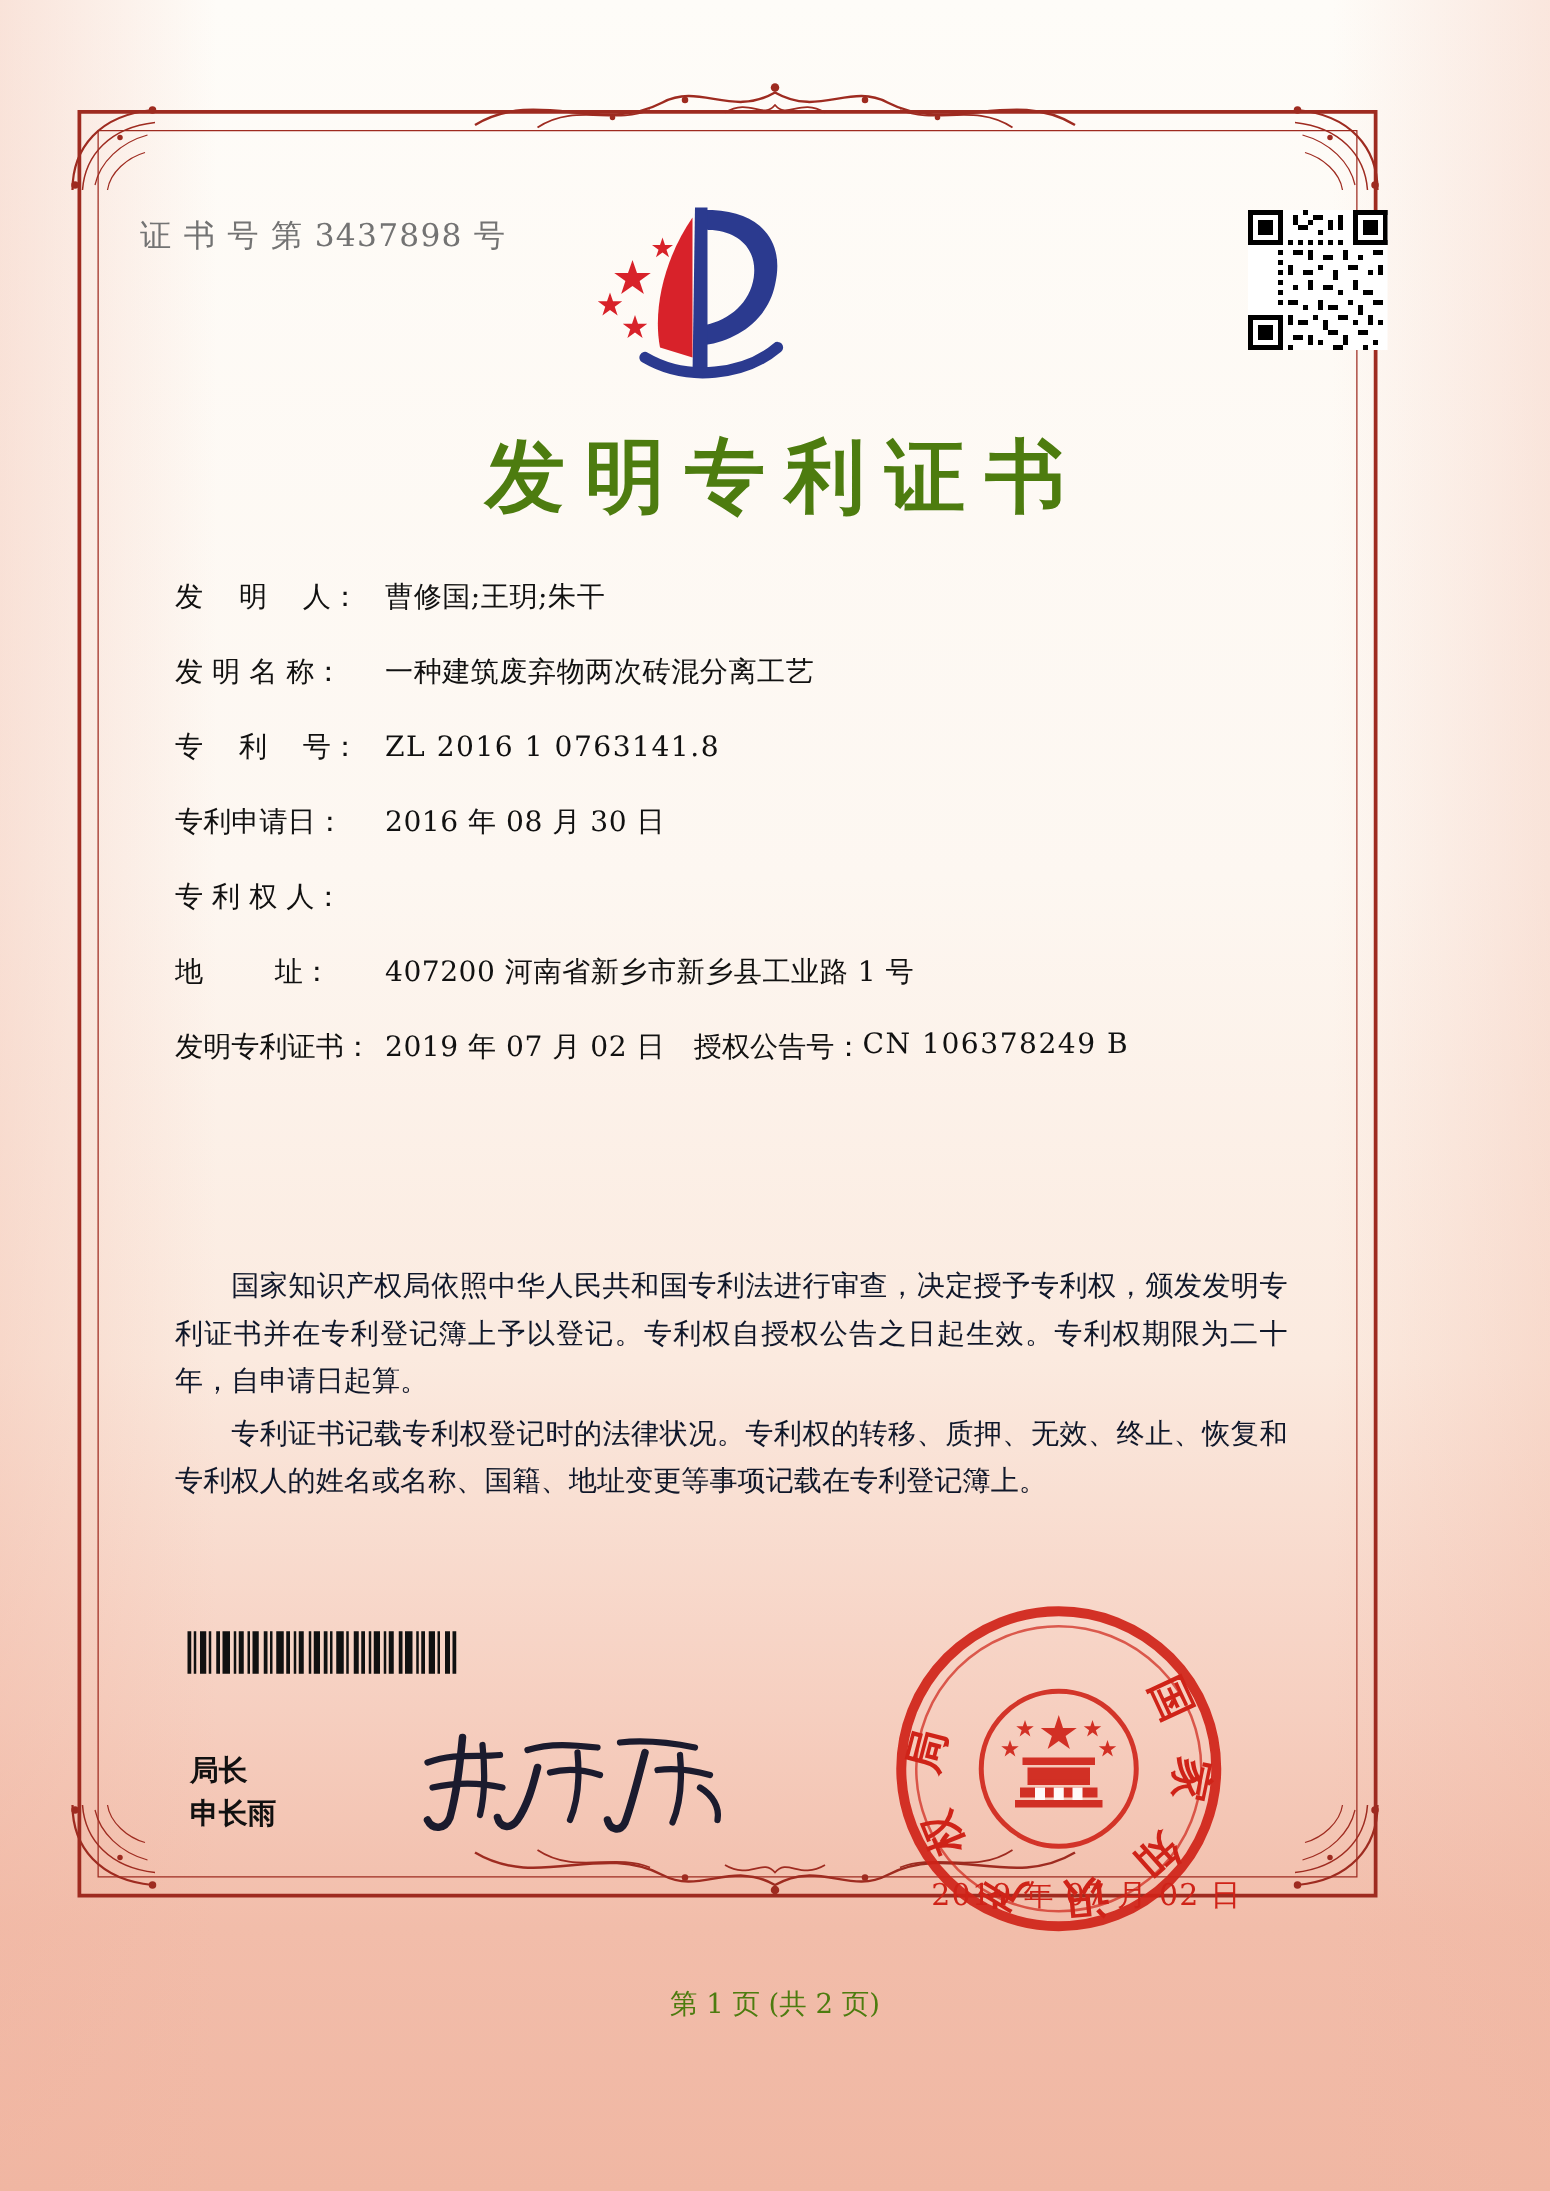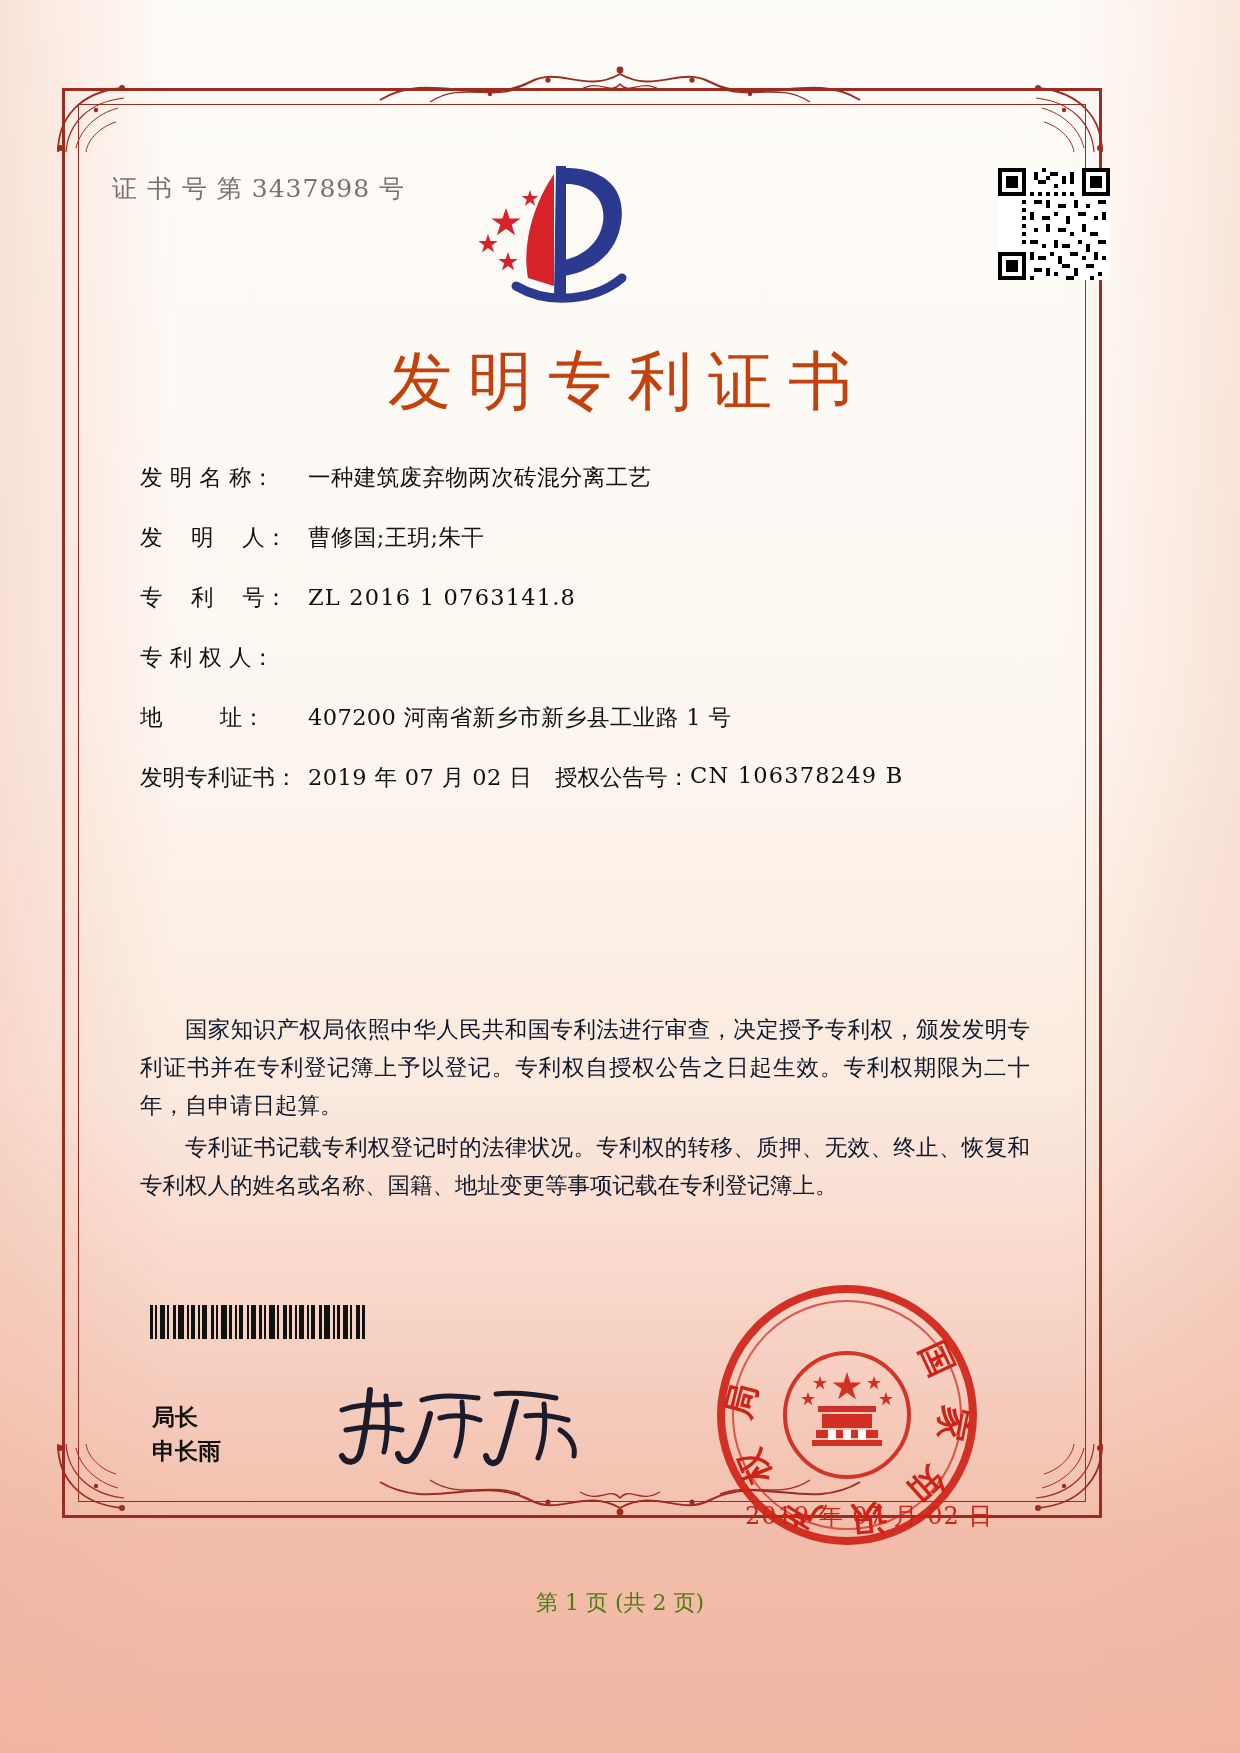--- a/index.html
+++ b/index.html
@@ -103,23 +103,23 @@
     right: 130px; top: 168px;
     width: 112px; height: 112px;
   }
 
   
   .title {
     position: absolute;
     left: 0; right: 0; top: 338px;
     text-align: center;
     font-size: 64px;
-    font-weight: normal;
+    font-weight: bold;
     letter-spacing: 16px;
-    color: #c2410c;
+    color: #4d7c0f;
     font-family: "DejaVu Serif", serif;
     text-indent: 16px;
   }
 
   
   .fields {
     position: absolute;
     left: 140px; top: 462px;
     width: 880px;
   }
@@ -453,30 +453,34 @@
         <rect x="8" y="27" width="1" height="1"></rect>
           <rect x="17" y="27" width="2" height="1"></rect>
       </g>
     </svg>
   </div>
 
   <div class="title">发明专利证书</div>
 
   <div class="fields">
     <div class="field-row">
+      <span class="field-label">发    明    人：</span>
+      <span class="field-value">曹修国;王玥;朱干</span>
+    </div>
+    <div class="field-row">
       <span class="field-label">发 明 名 称：</span>
       <span class="field-value">一种建筑废弃物两次砖混分离工艺</span>
     </div>
     <div class="field-row">
-      <span class="field-label">发    明    人：</span>
-      <span class="field-value">曹修国;王玥;朱干</span>
+      <span class="field-label">专    利    号：</span>
+      <span class="field-value mono">ZL 2016 1 0763141.8</span>
     </div>
     <div class="field-row">
-      <span class="field-label">专    利    号：</span>
-      <span class="field-value mono">ZL 2016 1 0763141.8</span>
+      <span class="field-label">专利申请日：</span>
+      <span class="field-value">2016 年 08 月 30 日</span>
     </div>
     <div class="field-row">
       <span class="field-label">专 利 权 人：</span>
     </div>
     <div class="field-row">
       <span class="field-label">地        址：</span>
       <span class="field-value">407200 河南省新乡市新乡县工业路 1 号</span>
     </div>
 
     <div class="grant-row">

